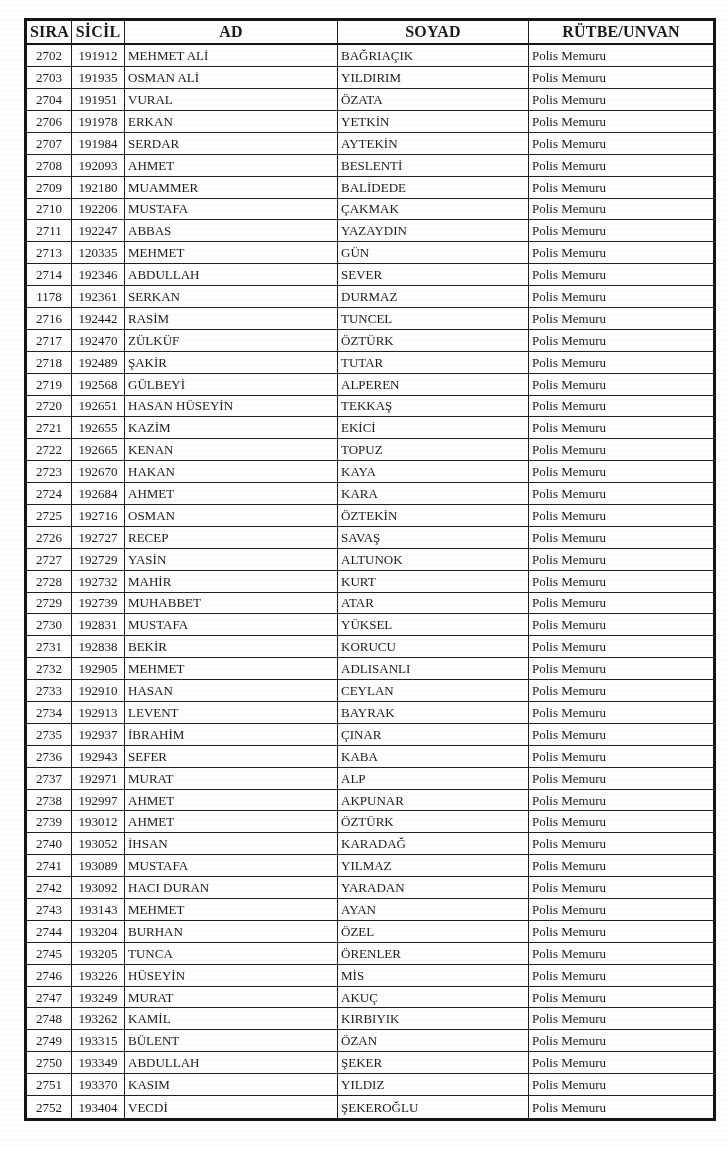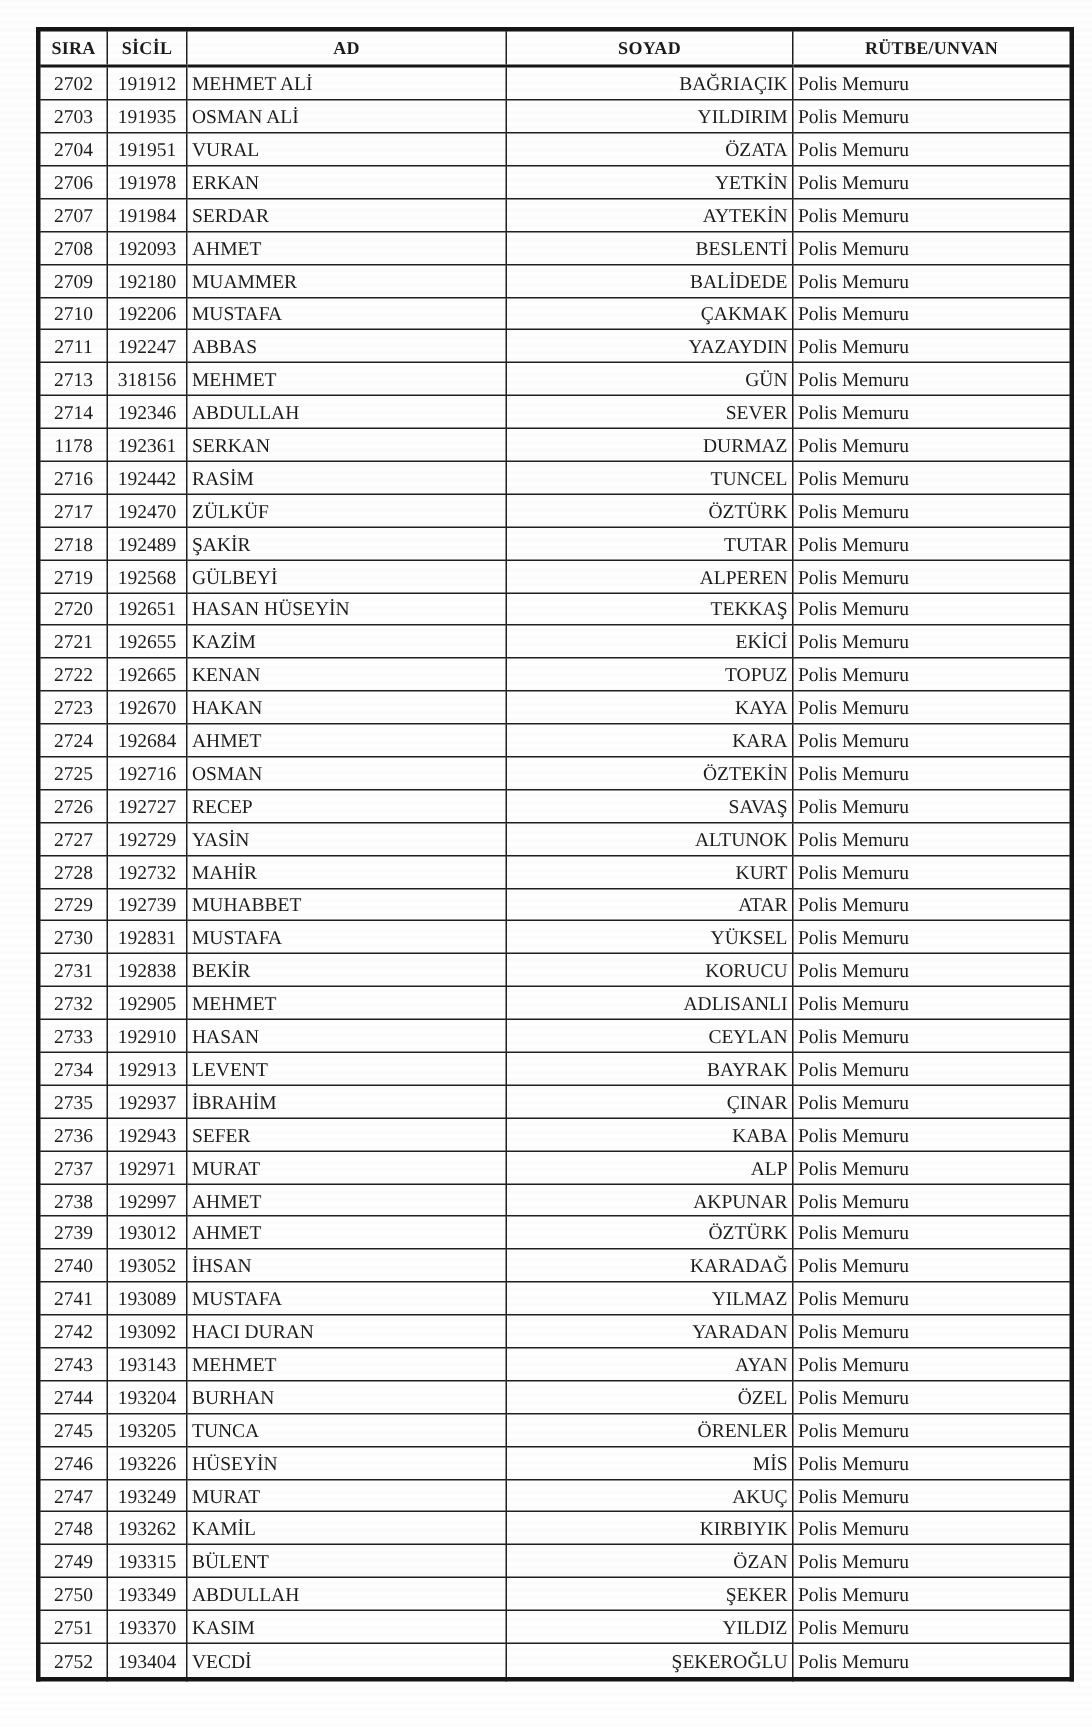--- a/index.html
+++ b/index.html
@@ -43,28 +43,28 @@
     font-size: 13px;
     line-height: 1;
     white-space: nowrap;
     overflow: hidden;
     vertical-align: middle;
   }
   table.roster thead th {
     font-weight: bold;
     text-align: center;
     height: 22px;
-    font-size: 12px;
+    font-size: 16px;
     letter-spacing: 0.2px;
     border-bottom: 2px solid #151515;
   }
   td.c-sira   { text-align: center; }
   td.c-sicil  { text-align: center; }
   td.c-ad     { text-align: left; padding-left: 4px; }
-  td.c-soyad  { text-align: right; padding-left: 5px; }
+  td.c-soyad  { text-align: left; padding-left: 5px; }
   td.c-rutbe  { text-align: left; padding-left: 5px; font-size: 12.5px; }
 </style>
 </head>
 <body>
 
 <div class="page">
   <div class="table-wrap">
     <table class="roster">
       <colgroup>
         <col style="width:46px">
@@ -141,21 +141,21 @@
   </tr>
           <tr>
     <td class="c-sira">2711</td>
     <td class="c-sicil">192247</td>
     <td class="c-ad">ABBAS</td>
     <td class="c-soyad">YAZAYDIN</td>
     <td class="c-rutbe">Polis Memuru</td>
   </tr>
           <tr>
     <td class="c-sira">2713</td>
-    <td class="c-sicil">318156</td>
+    <td class="c-sicil">120335</td>
     <td class="c-ad">MEHMET</td>
     <td class="c-soyad">GÜN</td>
     <td class="c-rutbe">Polis Memuru</td>
   </tr>
           <tr>
     <td class="c-sira">2714</td>
     <td class="c-sicil">192346</td>
     <td class="c-ad">ABDULLAH</td>
     <td class="c-soyad">SEVER</td>
     <td class="c-rutbe">Polis Memuru</td>

